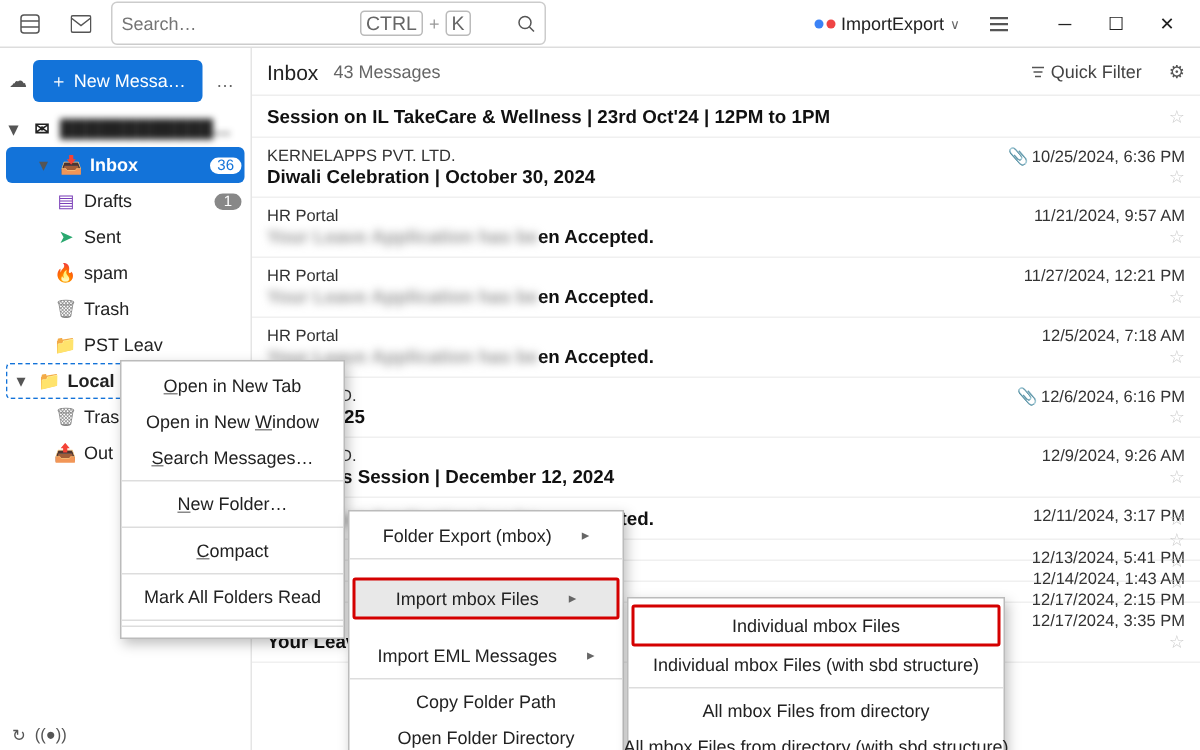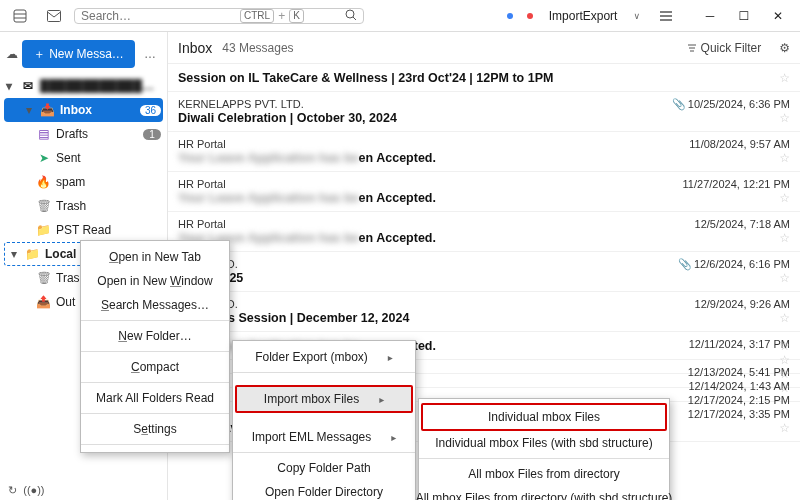--- a/index.html
+++ b/index.html
@@ -1,23 +1,23 @@
 <!DOCTYPE html>
 <html><head>
 <meta charset="utf-8">
 <style>
 *{box-sizing:border-box;margin:0;padding:0;font-family:"Segoe UI",Arial,sans-serif}
 body{width:800px;height:500px;overflow:hidden;background:#fff;font-size:12px;color:#222}
 .titlebar{height:32px;display:flex;align-items:center;border-bottom:1px solid #ddd;padding:0 6px;gap:6px}
 .tb-icon{width:28px;height:28px;display:flex;align-items:center;justify-content:center;border-radius:4px}
-.search{flex:0 0 290px;display:flex;border:1px solid #ccc;border-radius:4px;height:16px;padding:0 6px;gap:4px}
+.search{flex:0 0 290px;display:flex;align-items:center;border:1px solid #ccc;border-radius:4px;height:29px;padding:0 6px;gap:4px}
 .search input{border:none;outline:none;flex:1;font-size:12px;background:transparent}
-.kbd{border:1px solid #bbb;border-radius:3px;padding:0 3px;font-size:10px;color:#666}
+.kbd{border:1px solid #bbb;border-radius:3px;padding:0 3px;font-size:13px;color:#666}
 .spacer{flex:1}
-.impexp{display:flex;align-items:center;gap:16px;font-size:12px;padding:2px 6px;border-radius:4px}
+.impexp{display:flex;align-items:center;gap:4px;font-size:12px;padding:2px 6px;border-radius:4px}
 .winbtns{display:flex;gap:2px;margin-left:8px}
 .winbtn{width:32px;height:28px;display:flex;align-items:center;justify-content:center}
 .body{display:flex;height:468px}
 .sidebar{width:168px;border-right:1px solid #e5e5e5;display:flex;flex-direction:column;padding-top:4px;position:relative}
 .sbtop{display:flex;align-items:center;gap:4px;padding:4px 6px}
 .newmsg{flex:1;background:#1373d9;color:#fff;border:none;border-radius:4px;height:28px;font-size:12px;display:flex;align-items:center;justify-content:center;gap:4px}
 .dots{width:22px;text-align:center;color:#666}
 .tree{padding:2px 0}
 .trow{display:flex;align-items:center;height:24px;padding:0 6px;gap:4px;position:relative}
 .trow.acct{font-weight:600}
@@ -138,21 +138,21 @@
       <div class="trow ind2">
           <span class="ico" style="color:#e07a2c">🔥</span>
           <span class="lbl">spam</span>
         </div>
       <div class="trow ind2">
           <span class="ico" style="color:#888">🗑</span>
           <span class="lbl">Trash</span>
         </div>
       <div class="trow ind2">
           <span class="ico" style="color:#d9a441">📁</span>
-          <span class="lbl">PST Read</span>
+          <span class="lbl">PST Leav</span>
         </div>
       <div class="trow local">
           <span class="chev">▾</span>
           <span class="ico" style="color:#1373d9">📁</span>
           <span class="lbl" style="font-weight:600">Local Folders</span>
         </div>
       <div class="trow ind2">
           <span class="ico" style="color:#888">🗑</span>
           <span class="lbl">Tras</span>
         </div>
@@ -191,21 +191,21 @@
         </div>
         <div class="msg">
           <div class="from">KERNELAPPS PVT. LTD.</div>
           <div class="subj">Diwali Celebration | October 30, 2024</div>
           <div class="meta"><span class="clip">📎</span><span>10/25/2024, 6:36 PM</span></div>
           <div class="star">☆</div>
         </div>
         <div class="msg">
           <div class="from">HR Portal</div>
           <div class="subj "><span class="blur">Your Leave Application has be</span><span>en Accepted.</span></div>
-          <div class="meta"><span>11/08/2024, 9:57 AM</span></div>
+          <div class="meta"><span>11/21/2024, 9:57 AM</span></div>
           <div class="star">☆</div>
         </div>
         <div class="msg">
           <div class="from">HR Portal</div>
           <div class="subj "><span class="blur">Your Leave Application has be</span><span>en Accepted.</span></div>
           <div class="meta"><span>11/27/2024, 12:21 PM</span></div>
           <div class="star">☆</div>
         </div>
         <div class="msg">
           <div class="from">HR Portal</div>
@@ -275,23 +275,20 @@
     </div>
   <div class="sep"></div>
   <div class="item">
       <span><span class="u">C</span>ompact</span>
     </div>
   <div class="sep"></div>
   <div class="item">
       <span>Mark All Folders Read</span>
     </div>
   <div class="sep"></div>
-  <div class="item">
-      <span>S<span class="u">e</span>ttings</span>
-    </div>
   <div class="sep"></div>
 </div>
 
 <div class="ctx" style="left:232px;top:340px;width:184px">
   <div class="item">
       <span>Folder Export (mbox)</span>
       <span class="arrow">▸</span>
     </div>
   <div class="sep"></div>
   <div class="item hov hl" style="margin:12px 2px">

